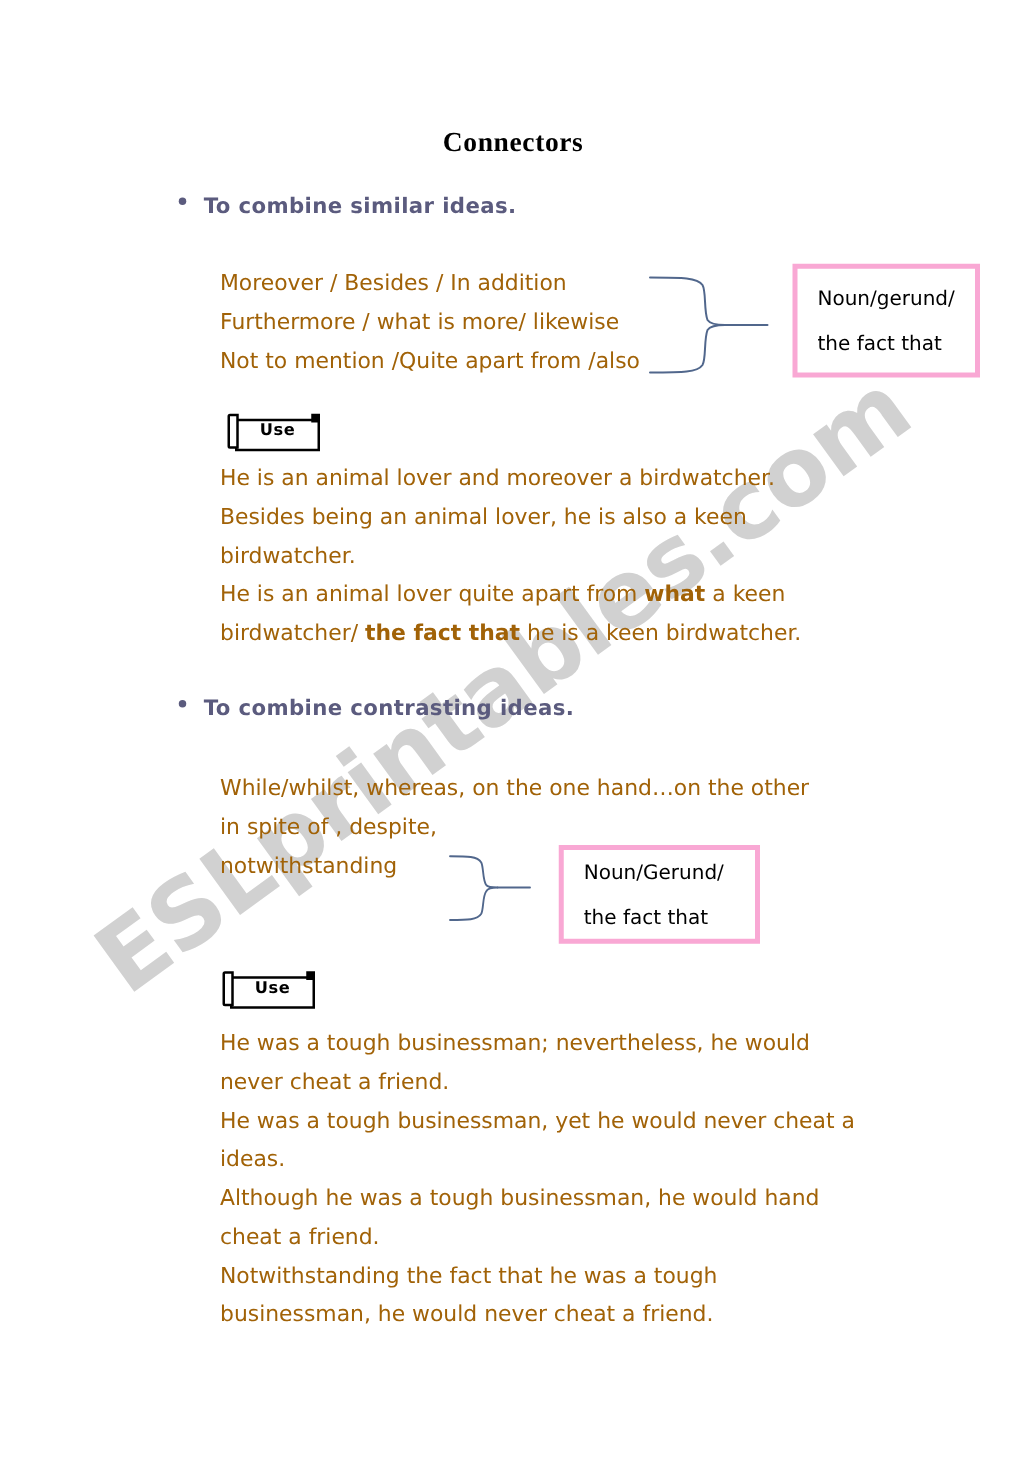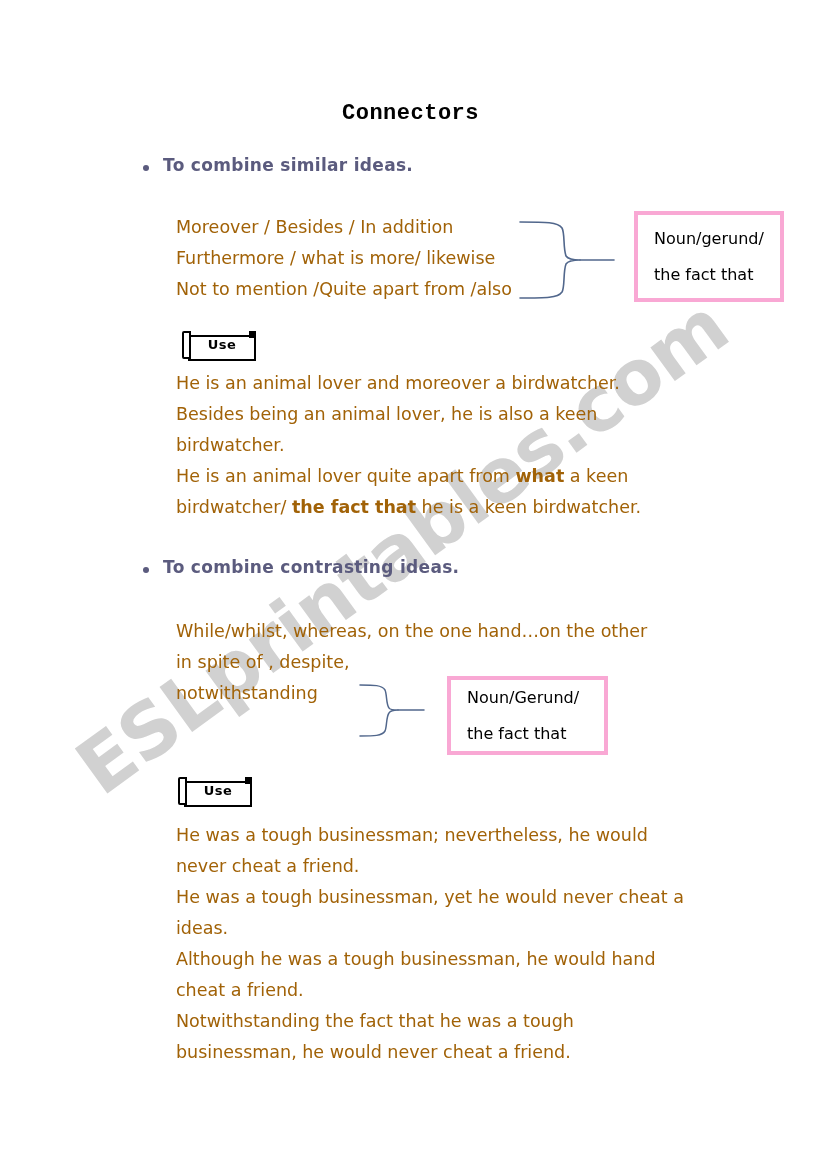--- a/index.html
+++ b/index.html
@@ -49,31 +49,31 @@
     position: relative;
     z-index: 10;
   }
 
   .doc-title {
     position: absolute;
     left: 0;
     top: 101px;
     width: 821px;
     text-align: center;
-    font-family: Liberation Mono, monospace;
+    font-family: Liberation Serif, serif;
     font-size: 22px;
     font-weight: bold;
     color: #000000;
     letter-spacing: .5px;
   }
 
   .bullet-row {
     position: absolute;
     display: flex;
-    align-items: flex-end;
+    align-items: center;
     gap: 14px;
   }
   .bullet-dot {
     width: 6px;
     height: 6px;
     border-radius: 50%;
     background: #5b5b7e;
     flex: 0 0 auto;
     position: relative;
     top: -4px;

